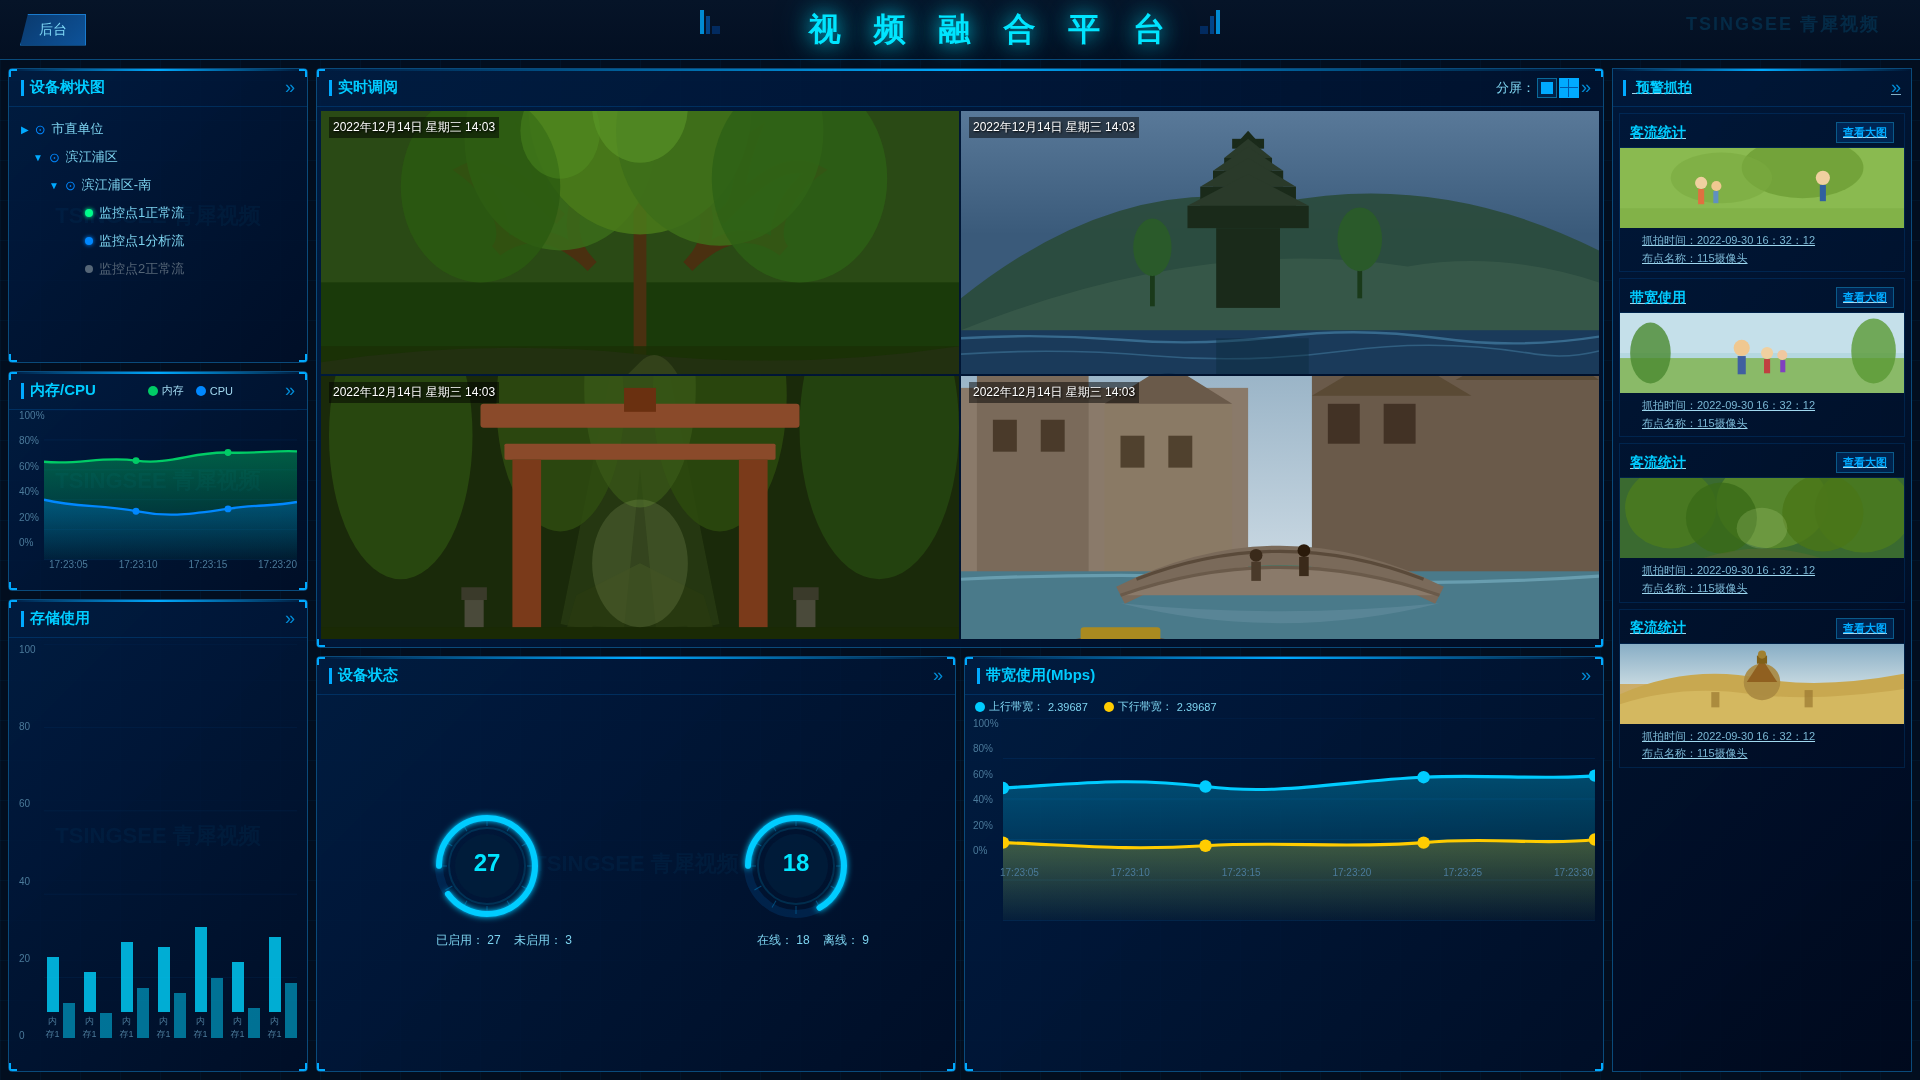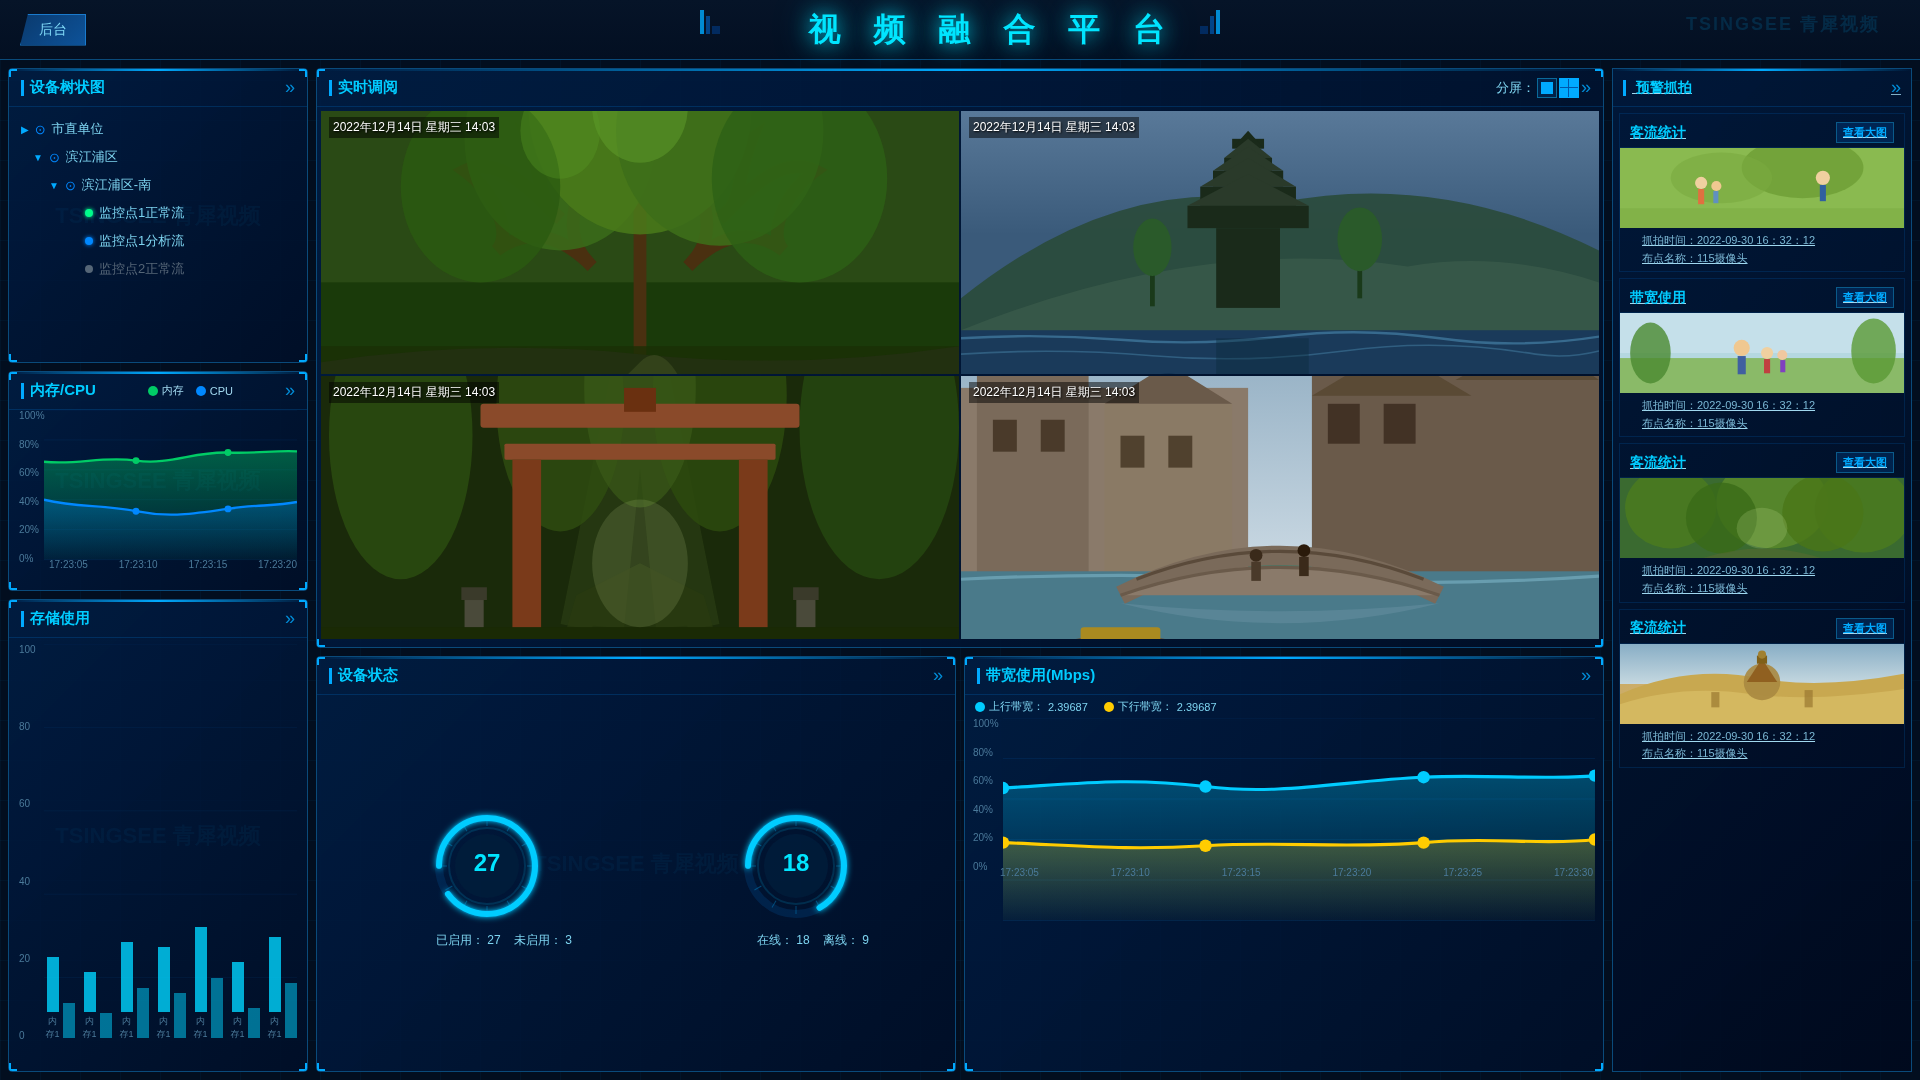--- a/index.html
+++ b/index.html
@@ -207,21 +207,21 @@
     .chart-area {
       padding: 4px 10px 8px;
       height: 160px;
       position: relative;
     }
 
     .y-labels {
       position: absolute;
       left: 10px;
       top: 0;
-      bottom: 6px;
+      bottom: 22px;
       display: flex;
       flex-direction: column;
       justify-content: space-between;
       font-size: 10px;
       color: #4a7a9a;
     }
 
     .x-labels {
       position: absolute;
       bottom: 0;

